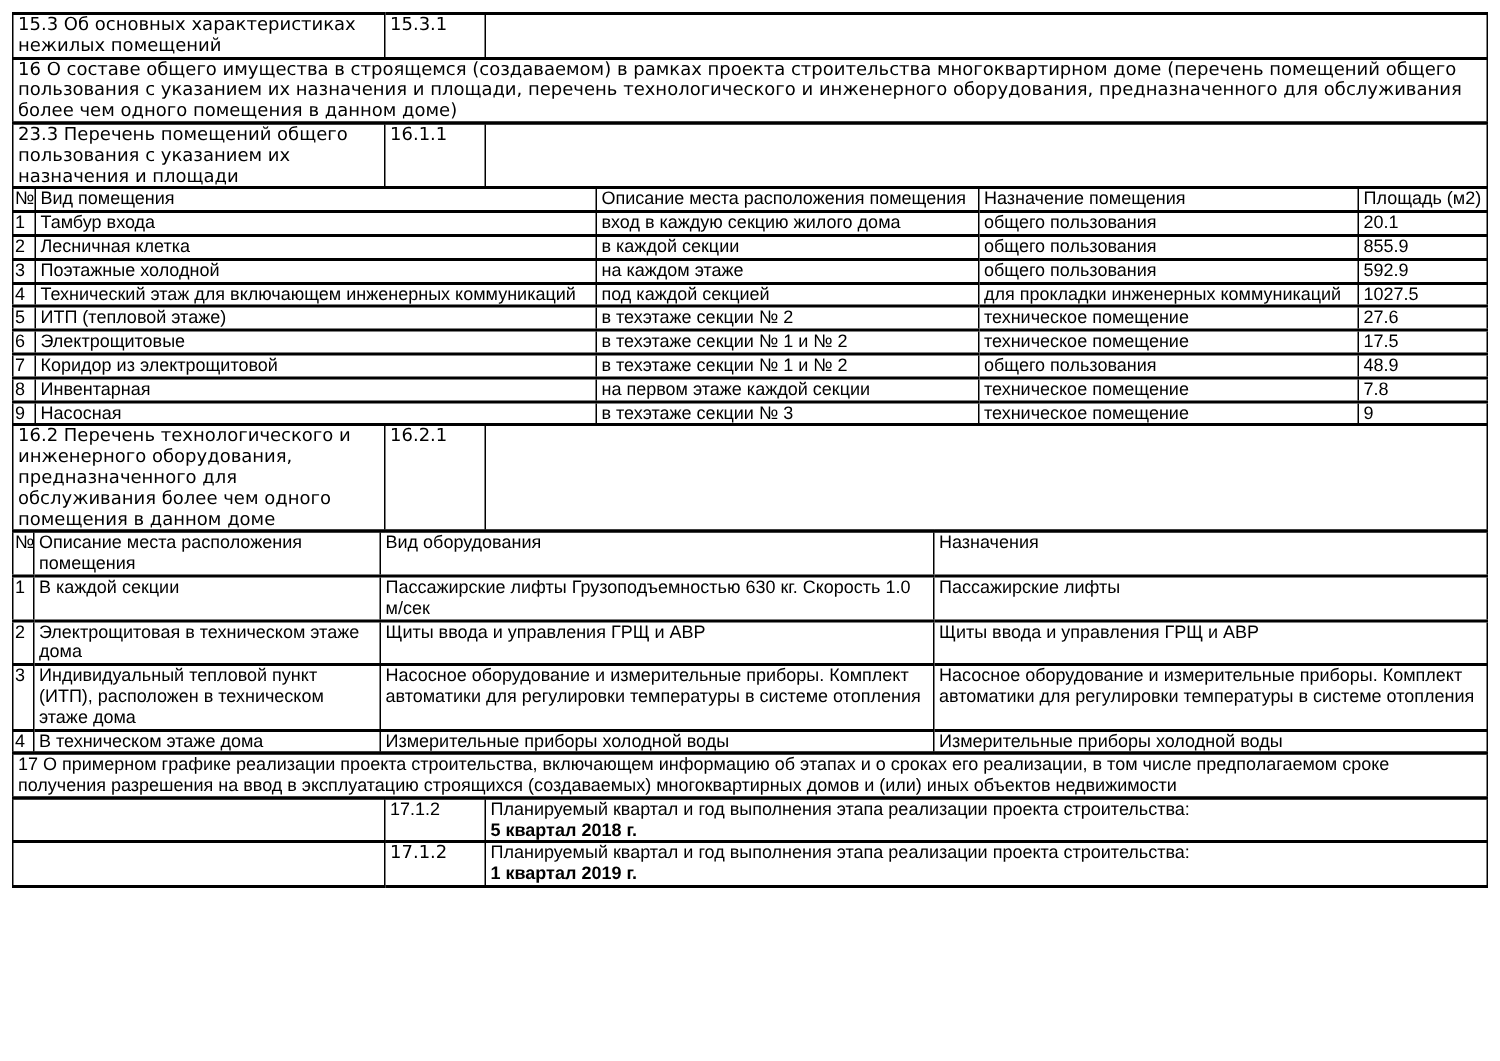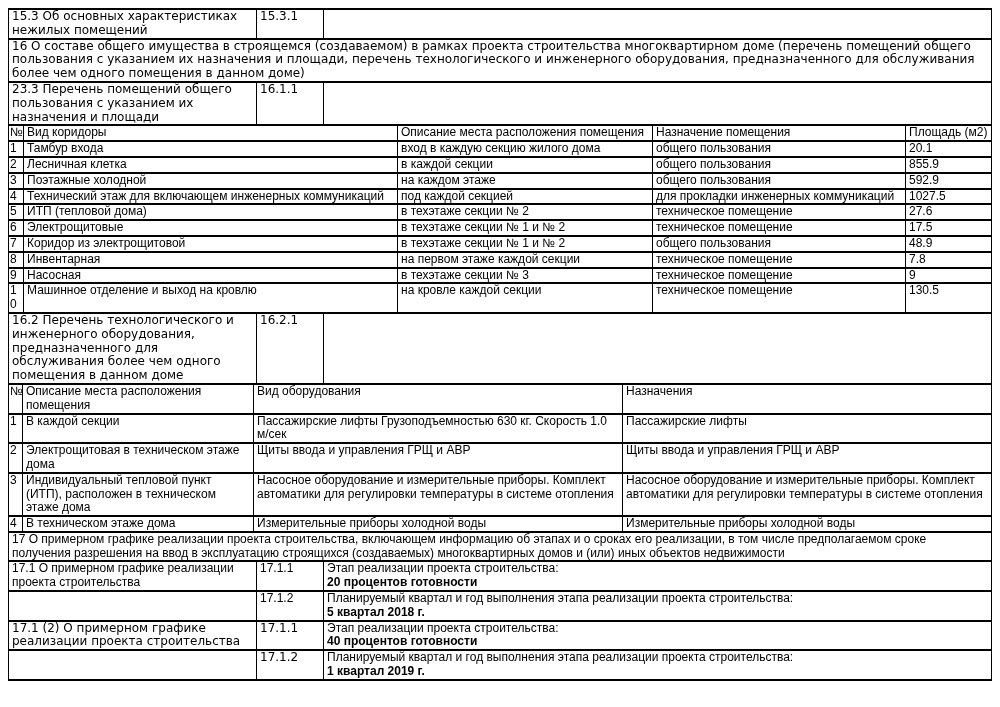--- a/index.html
+++ b/index.html
@@ -61,21 +61,21 @@
   <colgroup>
       <col style="width:15px">
       <col style="width:374px">
       <col style="width:255px">
       <col style="width:253px">
       <col>
     </colgroup>
   <tbody>
       <tr>
     <td class="num">№</td>
-    <td>Вид коридоры</td>
+    <td>Вид помещения</td>
     <td>Описание места расположения помещения</td>
     <td>Назначение помещения</td>
     <td>Площадь (м2)</td>
   </tr>
   <tr>
     <td class="num">1</td>
     <td>Тамбур входа</td>
     <td>вход в каждую секцию жилого дома</td>
     <td>общего пользования</td>
     <td>20.1</td>
@@ -96,21 +96,21 @@
   </tr>
   <tr>
     <td class="num">4</td>
     <td>Технический этаж для включающем инженерных коммуникаций</td>
     <td>под каждой секцией</td>
     <td>для прокладки инженерных коммуникаций</td>
     <td>1027.5</td>
   </tr>
   <tr>
     <td class="num">5</td>
-    <td>ИТП (тепловой дома)</td>
+    <td>ИТП (тепловой этаже)</td>
     <td>в техэтаже секции № 2</td>
     <td>техническое помещение</td>
     <td>27.6</td>
   </tr>
   <tr>
     <td class="num">6</td>
     <td>Электрощитовые</td>
     <td>в техэтаже секции № 1 и № 2</td>
     <td>техническое помещение</td>
     <td>17.5</td>
@@ -128,27 +128,20 @@
     <td>на первом этаже каждой секции</td>
     <td>техническое помещение</td>
     <td>7.8</td>
   </tr>
   <tr>
     <td class="num">9</td>
     <td>Насосная</td>
     <td>в техэтаже секции № 3</td>
     <td>техническое помещение</td>
     <td>9</td>
-  </tr>
-  <tr>
-    <td class="num">10</td>
-    <td>Машинное отделение и выход на кровлю</td>
-    <td>на кровле каждой секции</td>
-    <td>техническое помещение</td>
-    <td>130.5</td>
   </tr>
 </tbody>
   </table>
 
 <table>
   <colgroup>
       <col style="width:248px">
       <col style="width:67px">
       <col>
     </colgroup>
@@ -210,54 +203,38 @@
 </tbody>
   </table>
 
 <table class="cond">
   <colgroup>
       <col style="width:248px">
       <col style="width:67px">
       <col>
     </colgroup>
   <tbody>
-      <tr>
-    <td>17.1 О примерном графике реализации проекта строительства</td>
-    <td>17.1.1</td>
-    <td>
-      <div>Этап реализации проекта строительства:</div>
-      <div class="b">20 процентов готовности</div>
-    </td>
-  </tr>
   <tr>
     <td></td>
     <td>17.1.2</td>
     <td>
       <div>Планируемый квартал и год выполнения этапа реализации проекта строительства:</div>
       <div class="b">5 квартал 2018 г.</div>
     </td>
   </tr>
 </tbody>
   </table>
 
 <table class="cond">
   <colgroup>
       <col style="width:248px">
       <col style="width:67px">
       <col>
     </colgroup>
   <tbody>
-      <tr>
-    <td class="wide">17.1 (2) О примерном графике реализации проекта строительства</td>
-    <td class="wide">17.1.1</td>
-    <td>
-      <div>Этап реализации проекта строительства:</div>
-      <div class="b">40 процентов готовности</div>
-    </td>
-  </tr>
   <tr>
     <td></td>
     <td class="wide">17.1.2</td>
     <td>
       <div>Планируемый квартал и год выполнения этапа реализации проекта строительства:</div>
       <div class="b">1 квартал 2019 г.</div>
     </td>
   </tr>
 </tbody>
   </table>

